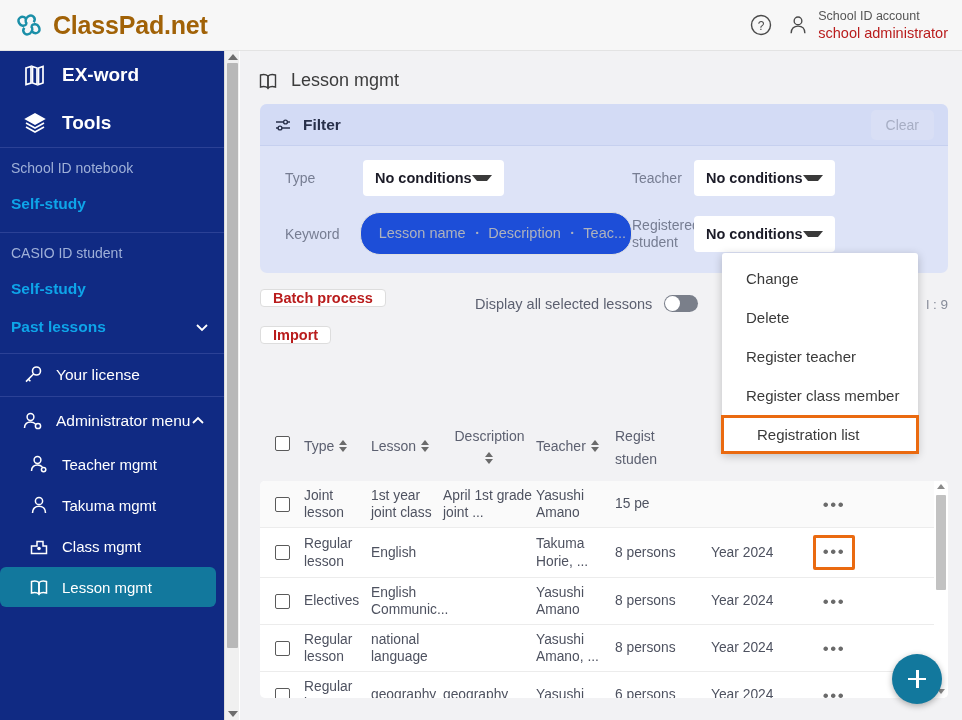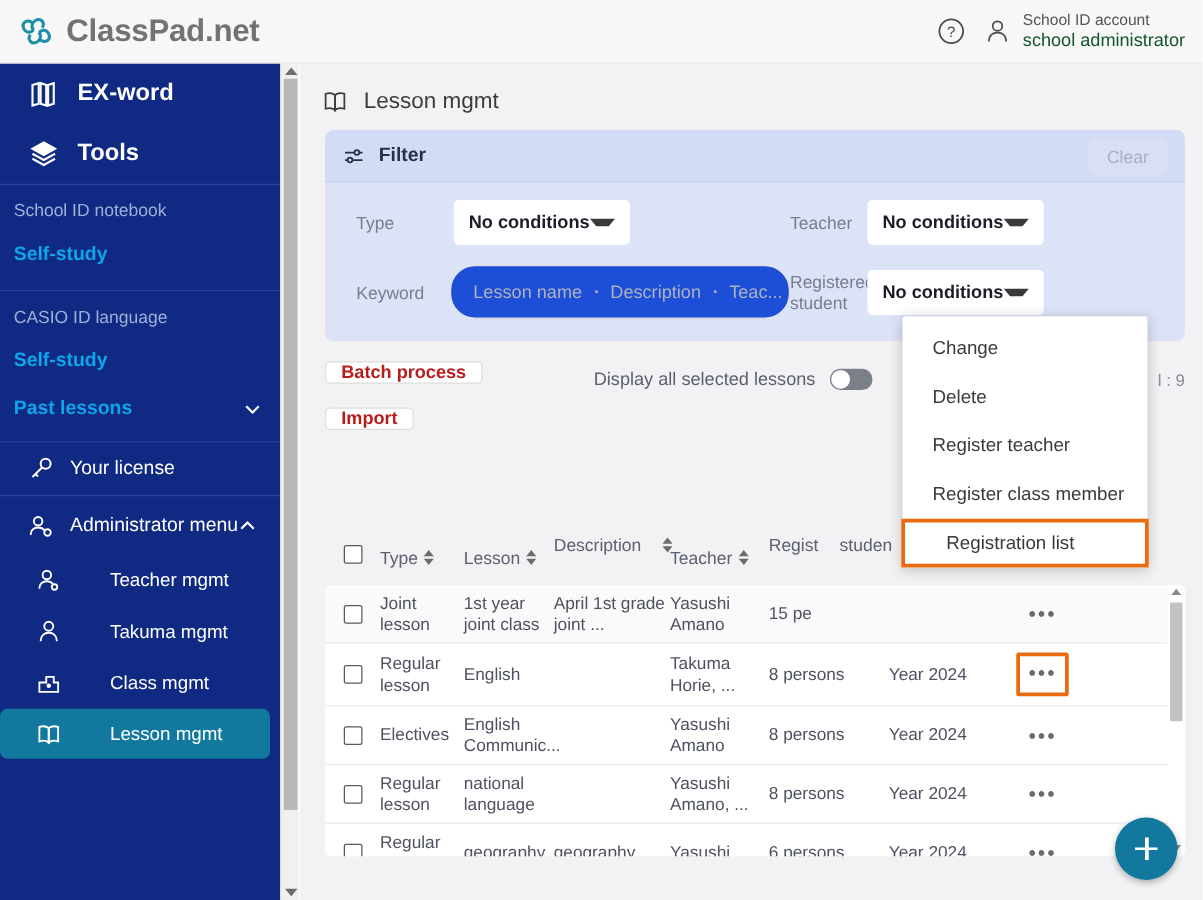--- a/index.html
+++ b/index.html
@@ -14,31 +14,31 @@
   
   .topbar {
     position: absolute; top: 0; left: 0; width: 962px; height: 51px;
     background: #f7f7f7;
     border-bottom: 1px solid #e3e3e3;
     display: flex; align-items: center;
   }
   .logo-wrap { display: flex; align-items: center; padding-left: 14px; }
   .logo-mark { width: 30px; height: 30px; margin-right: 9px; }
   .logo-text {
-    font-size: 25px; font-weight: bold; color: #737373;
+    font-size: 25px; font-weight: bold; color: #a16207;
     letter-spacing: -.2px;
   }
   .topbar-right {
     margin-left: auto; display: flex; align-items: center; padding-right: 14px;
   }
   .help-icon { width: 24px; height: 24px; margin-right: 14px; cursor: pointer; }
   .user-icon { width: 22px; height: 24px; margin-right: 9px; }
   .acct { line-height: 1.28; }
   .acct-top { font-size: 12.5px; color: #555; }
-  .acct-bottom { font-size: 14.5px; color: #14532d; }
+  .acct-bottom { font-size: 14.5px; color: #b91c1c; }
 
   
   .sidebar {
     position: absolute; top: 51px; left: 0; width: 224px; height: 669px;
     background: #102a83;
     overflow: hidden;
   }
   .side-sec { border-bottom: 1px solid #2b4196; }
   .side-main {
     display: flex; align-items: center;
@@ -60,21 +60,21 @@
   .side-link {
     display: flex; align-items: center;
     padding: 11px 0 11px 22px;
     color: #fff; font-size: 15.5px; cursor: pointer;
   }
   .side-link .si { width: 22px; height: 20px; margin-right: 12px; flex: 0 0 22px; }
   .side-sub {
     display: flex; align-items: center;
     padding: 10px 0 10px 28px;
     color: #fff; font-size: 15px; cursor: pointer;
-    border-radius: 6px; margin: 1px 8px 1px 0; gap: 26px;
+    border-radius: 6px; margin: 1px 8px 1px 0;
   }
   .side-sub .si { width: 22px; height: 20px; margin-right: 12px; flex: 0 0 22px; }
   .side-sub.active { background: #12789d; }
 
   
   .side-scroll {
     position: absolute; top: 51px; left: 224px; width: 15px; height: 669px;
     background: #f0f0f0; border-left: 1px solid #dcdcdc;
   }
   .side-scroll .thumb {
@@ -172,21 +172,21 @@
 
   
   .table-wrap {
     position: absolute; left: 20px; top: 369px; width: 688px; height: 300px;
   }
   .thead { display: flex; align-items: flex-start; padding: 8px 0 14px 0; }
   .th {
     font-size: 14px; color: #5c6070; display: flex; align-items: center;
     gap: 5px; padding-top: 10px;
   }
-  .th.stacked { flex-direction: row; gap: 17px; padding-top: 0; align-items: center; }
+  .th.stacked { flex-direction: column; gap: 7px; padding-top: 0; align-items: center; }
   .sortico { display: inline-block; width: 9px; height: 14px; position: relative; }
   .sortico::before, .sortico::after {
     content: ""; position: absolute; left: 0; width: 0; height: 0;
     border-left: 4px solid transparent; border-right: 4px solid transparent;
   }
   .sortico::before { top: 1px; border-bottom: 5px solid #6b6b6b; }
   .sortico::after { bottom: 1px; border-top: 5px solid #6b6b6b; }
 
   .tbody {
     background: #fff; border-radius: 5px; overflow: hidden;
@@ -329,21 +329,21 @@
 
     <div class="side-sec">
       <div class="side-label-small">School ID notebook</div>
       <div class="side-item">
         <span>Self-study</span>
       </div>
       <div style="height:8px"></div>
     </div>
 
     <div class="side-sec">
-      <div class="side-label-small">CASIO ID language</div>
+      <div class="side-label-small">CASIO ID student</div>
       <div class="side-item">
         <span>Self-study</span>
       </div>
       <div class="side-item">
         <span>Past lessons</span>
         <svg class="chev" width="16" height="16" viewBox="0 0 16 16">
           <path d="M3 6 L8 11 L13 6" fill="none" stroke="#fff" stroke-width="1.8"></path>
         </svg>
       </div>
       <div style="height:6px"></div>

